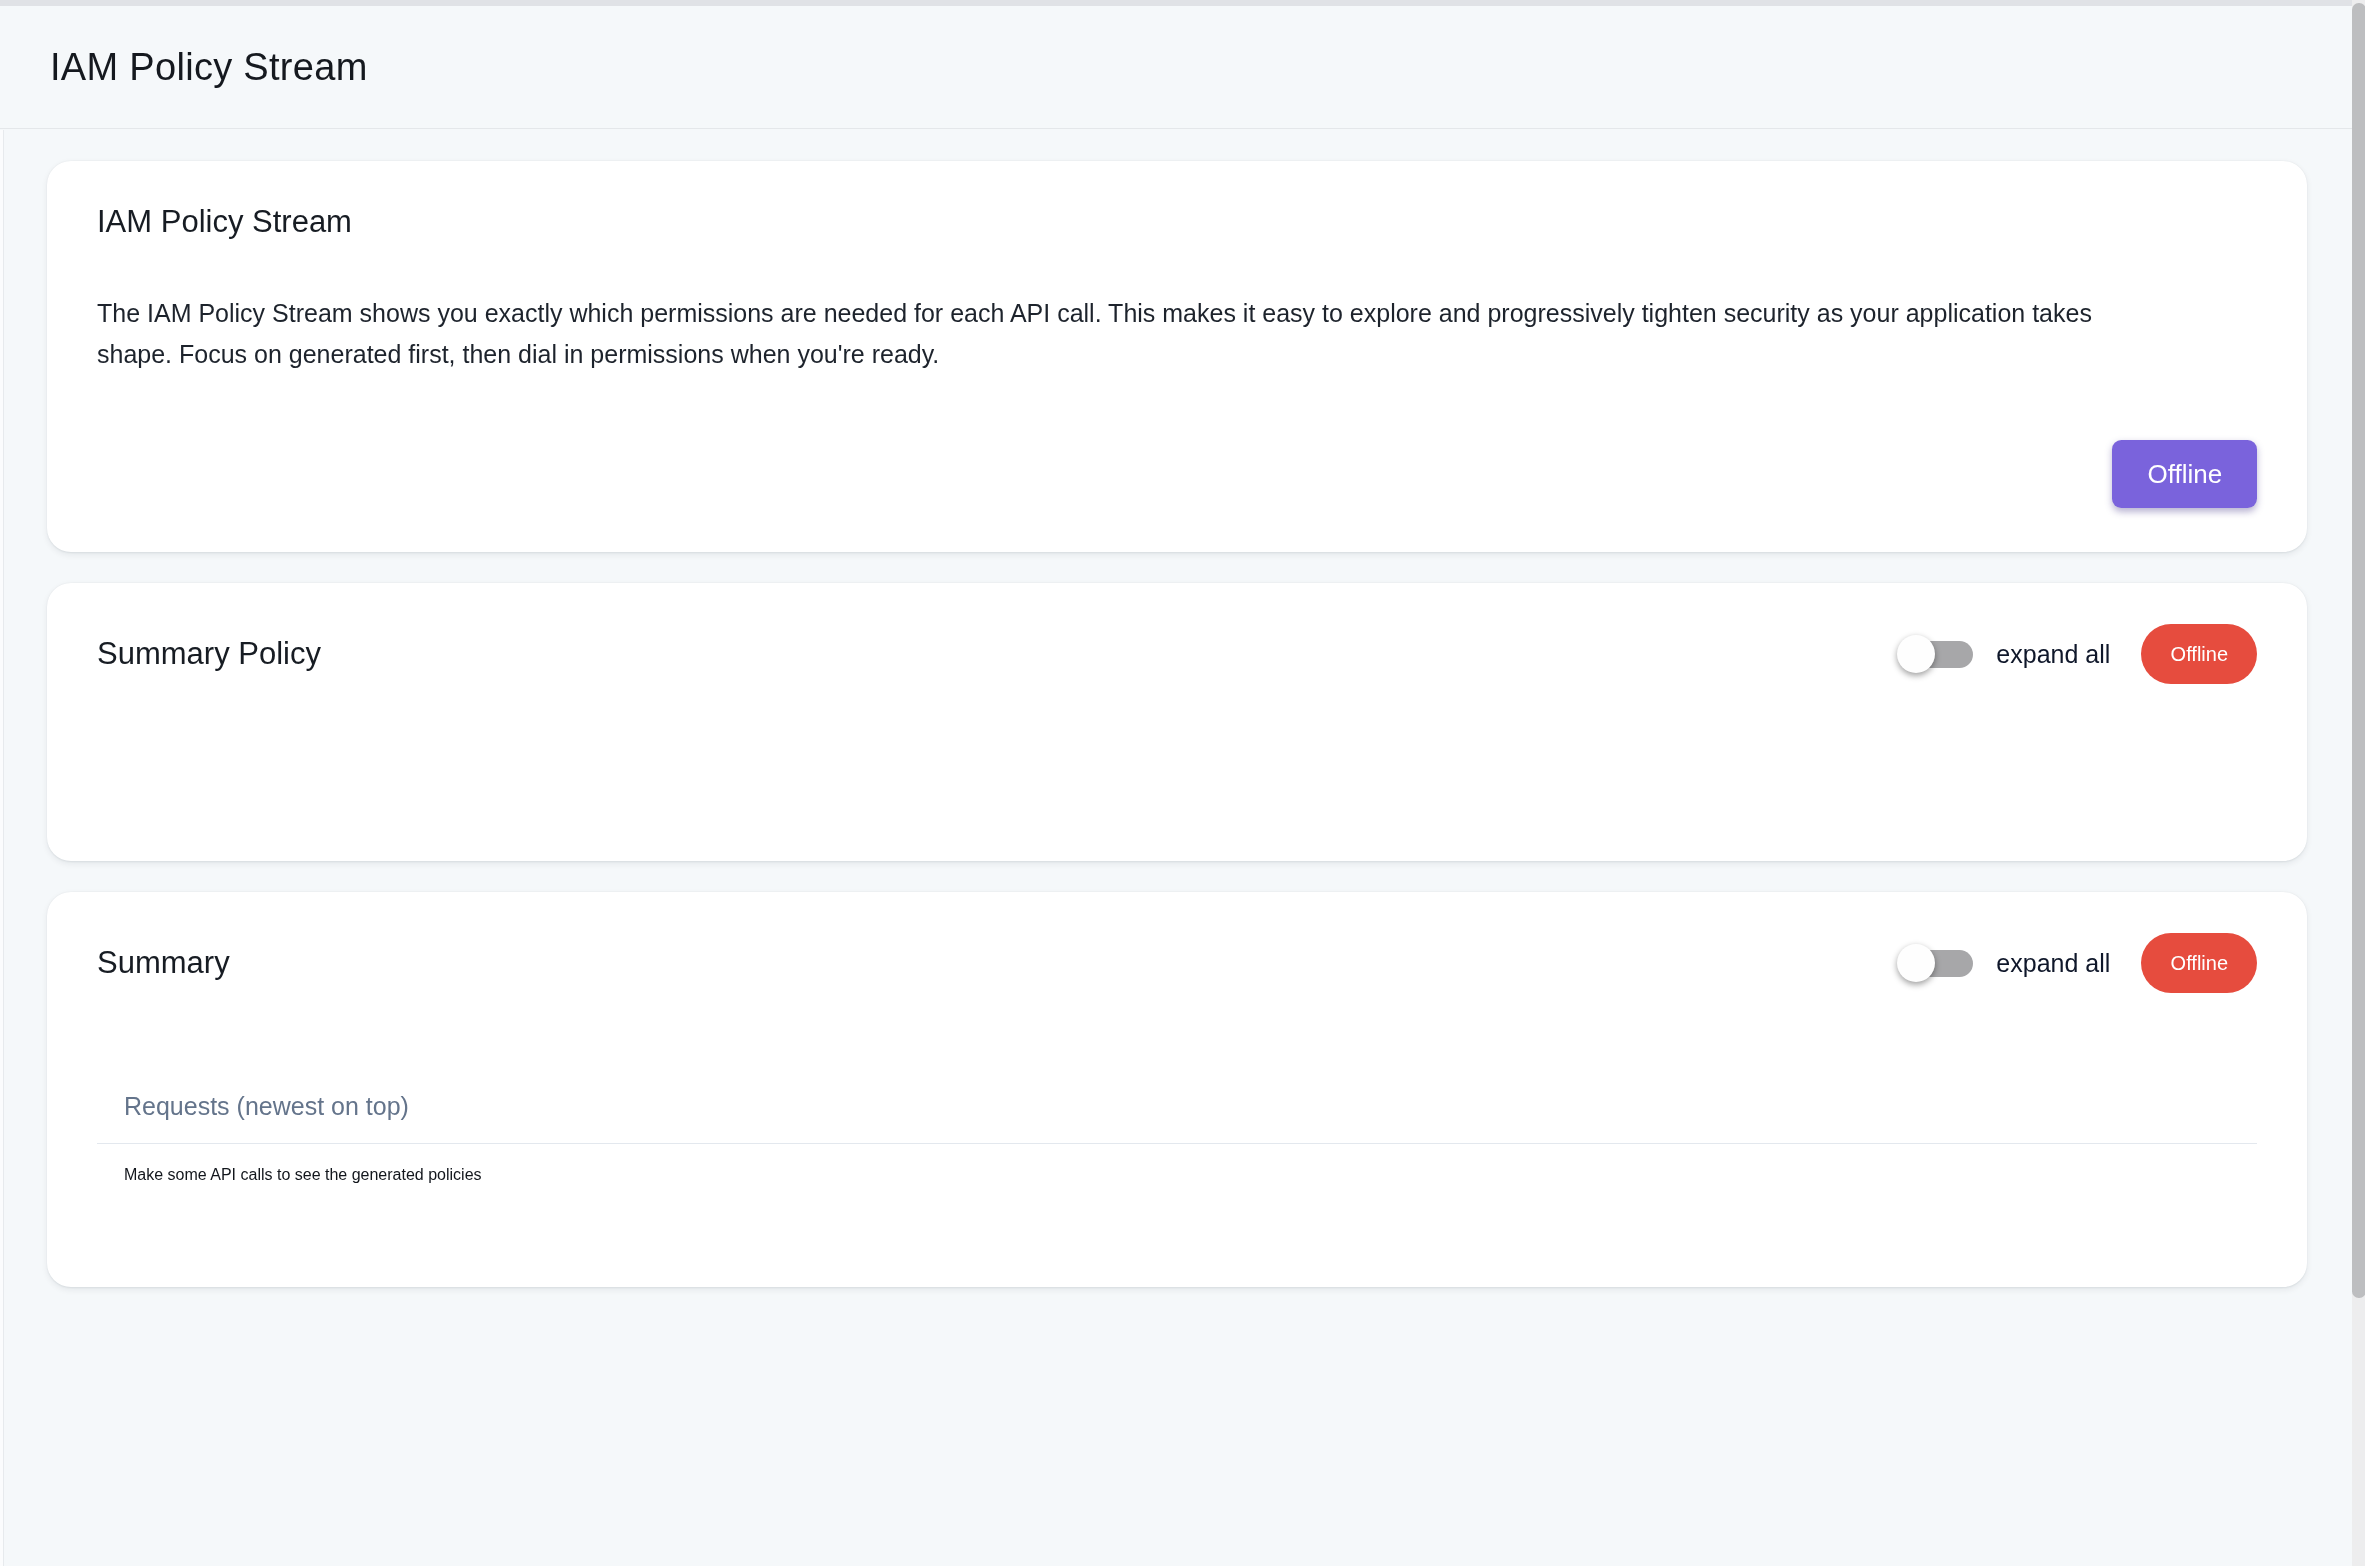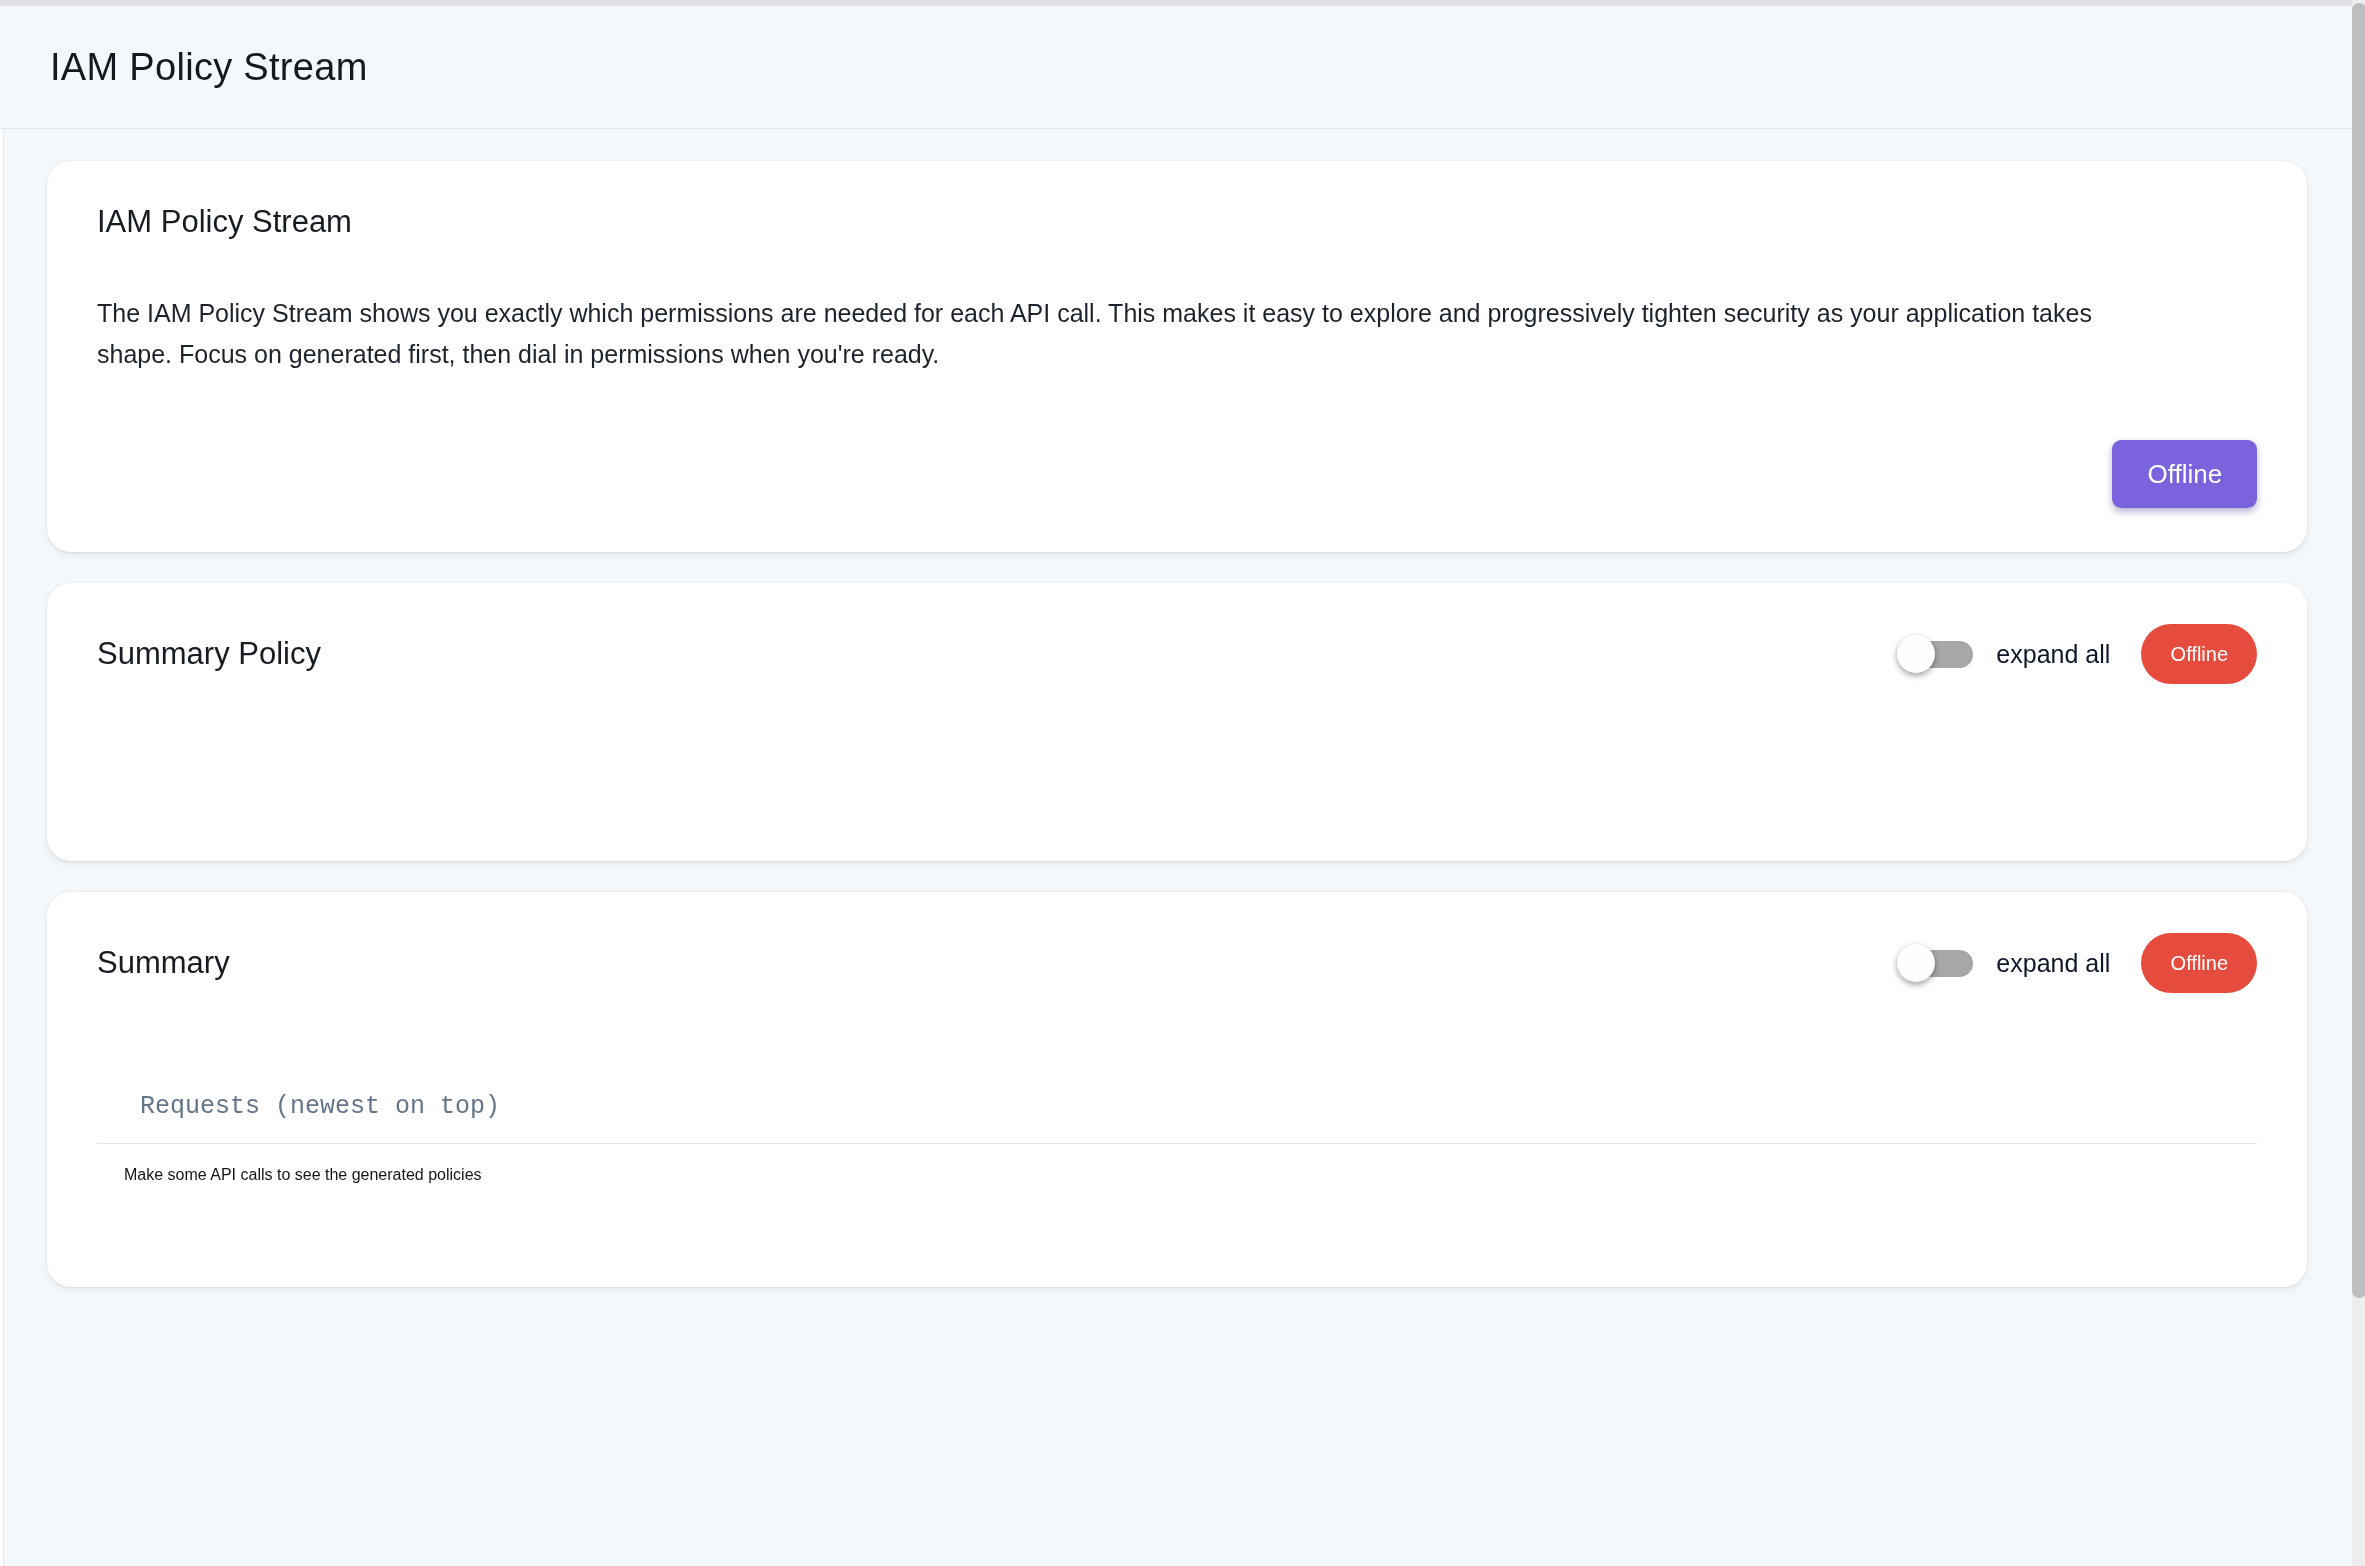--- a/index.html
+++ b/index.html
@@ -60,21 +60,21 @@
     background:#fefefe;box-shadow:0 2.6px 6px rgba(0,0,0,.38);
   }
   .expand-label{margin-left:23px;font-size:25px;color:#0f172a;white-space:nowrap;}
   .badge{
     margin-left:31px;height:60px;min-width:116px;padding:0 26px;border-radius:30px;
     background:#e64c3e;color:#ffffff;font-size:20px;
     display:flex;align-items:center;justify-content:center;box-sizing:border-box;
   }
 
   
-  .requests-label{margin:99px 0 0 43px;font-size:25px;color:#64748b;font-family:Liberation Mono, monospace;}
+  .requests-label{margin:99px 0 0 27px;font-size:25px;color:#64748b;}
   .divider{margin-top:22px;border:none;border-top:0.9px solid #e3e8ee;height:0;}
   .empty-message{margin:22px 0 0 27px;font-size:16px;color:#12161c;}
 
   
   .scrollbar-track{position:absolute;top:0;right:0;width:13.7px;height:1567px;background:#ededee;}
   .scrollbar-thumb{position:absolute;top:3.4px;left:0;width:13.7px;height:1295px;border-radius:6.8px;background:#bdbec0;}
 </style>
 </head>
 <body>
 

